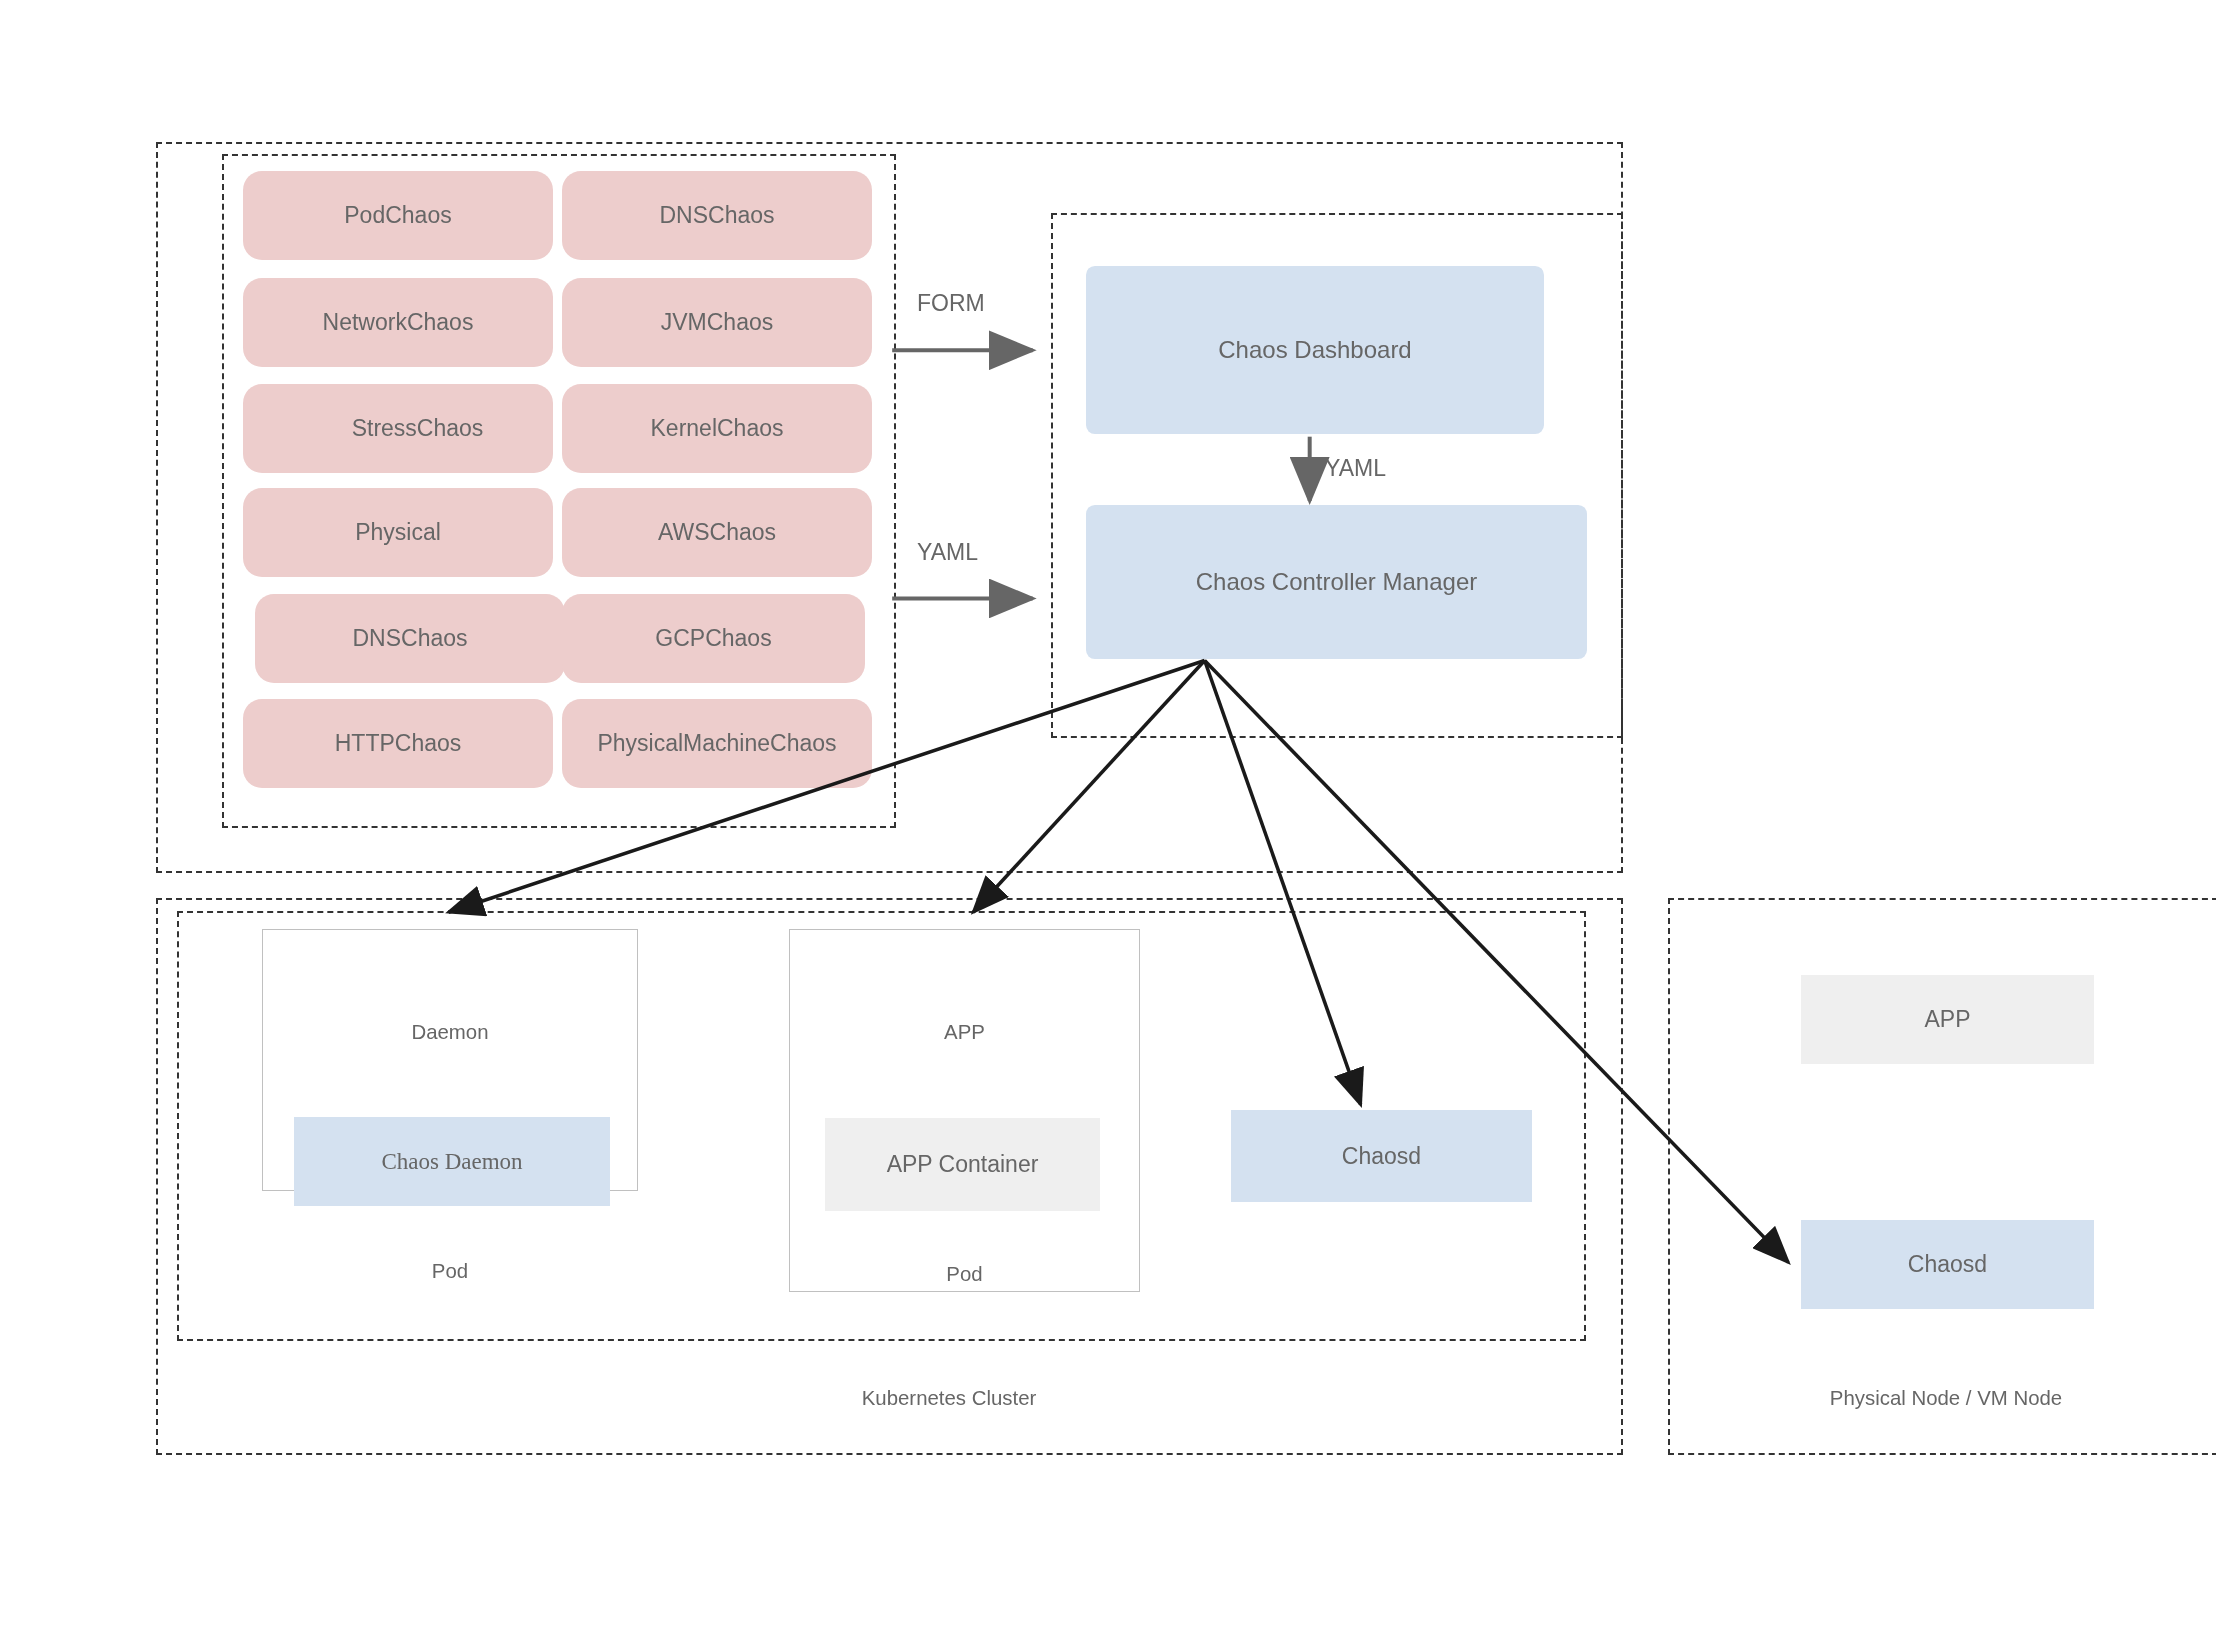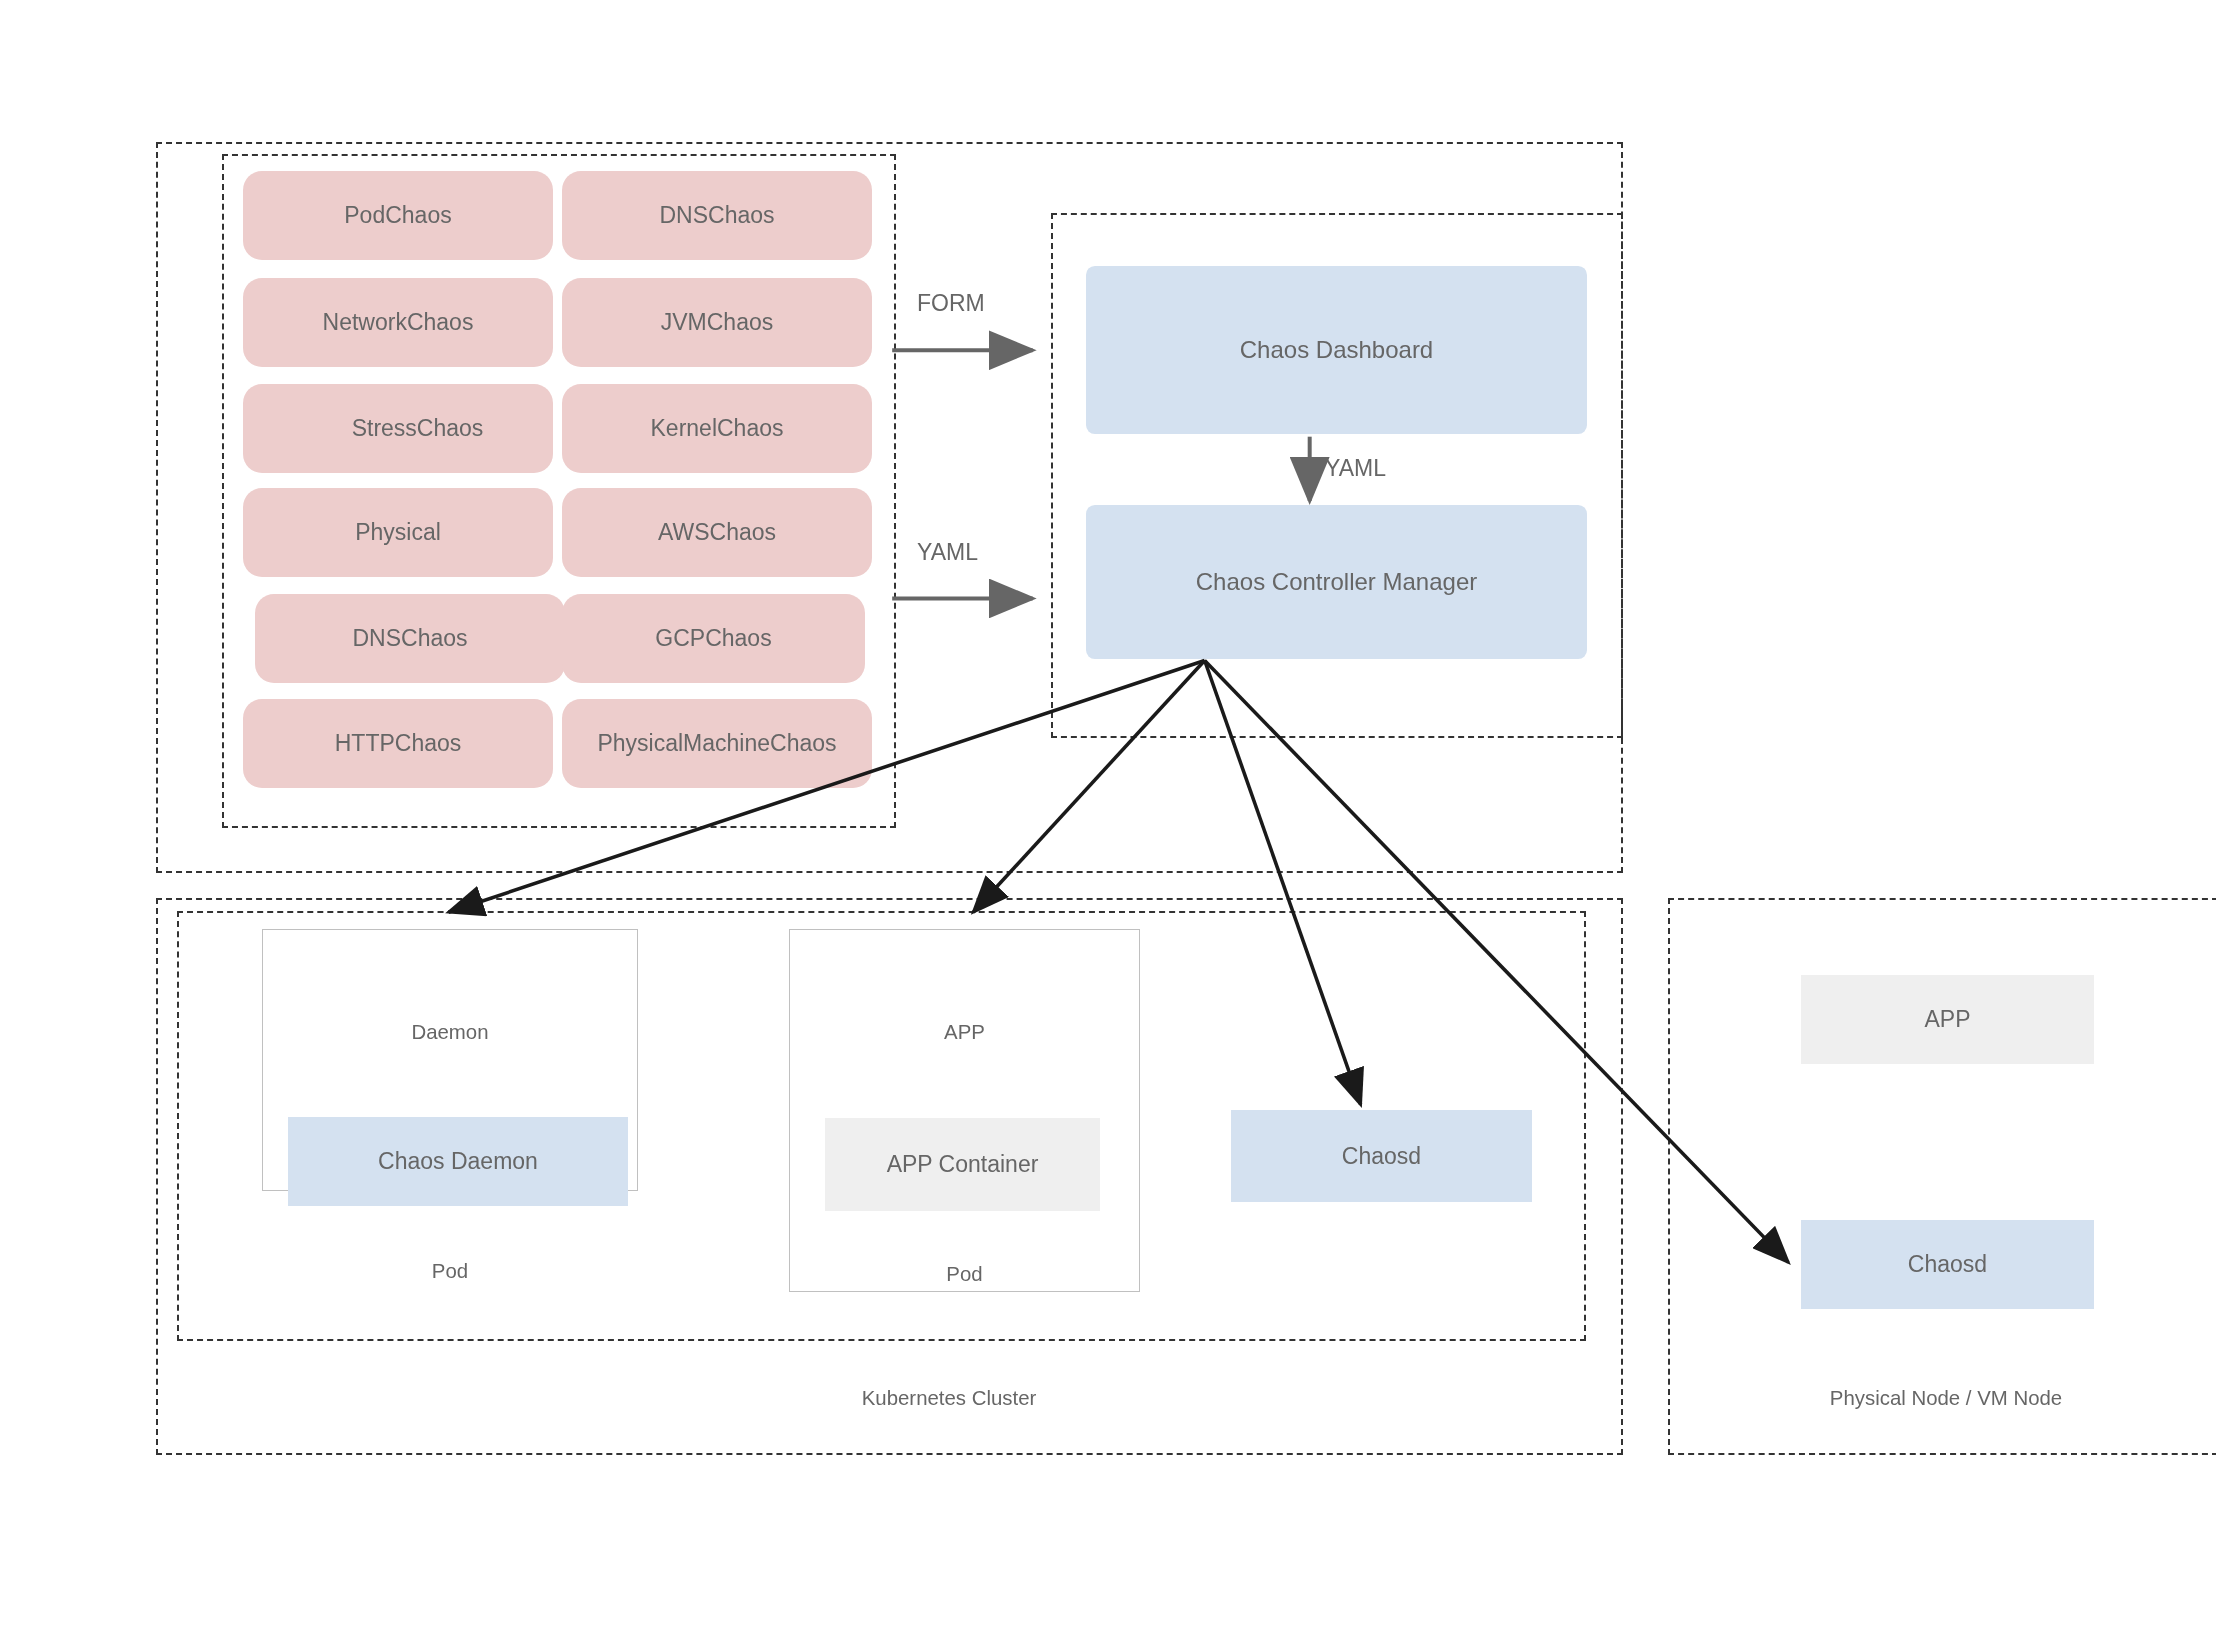--- a/index.html
+++ b/index.html
@@ -109,35 +109,35 @@
 
   <div class="chaos-card" style="left:562px;top:171px;width:310px;height:89px;">DNSChaos</div>
   <div class="chaos-card" style="left:562px;top:278px;width:310px;height:89px;">JVMChaos</div>
   <div class="chaos-card" style="left:562px;top:384px;width:310px;height:89px;">KernelChaos</div>
   <div class="chaos-card" style="left:562px;top:488px;width:310px;height:89px;">AWSChaos</div>
   <div class="chaos-card" style="left:562px;top:594px;width:303px;height:89px;">GCPChaos</div>
   <div class="chaos-card" style="left:562px;top:699px;width:310px;height:89px;">PhysicalMachineChaos</div>
 
   <div class="group-box" style="left:1051px;top:213px;width:572px;height:525px;"></div>
 
-  <div class="ctl-card" style="left:1086px;top:266px;width:501px;height:168px;text-align:right;">Chaos Dashboard</div>
+  <div class="ctl-card" style="left:1086px;top:266px;width:458px;height:168px;text-align:right;">Chaos Dashboard</div>
 
   <div class="ctl-card" style="left:1086px;top:505px;width:501px;height:154px;">Chaos Controller Manager</div>
 
   <div class="group-box" style="left:156px;top:898px;width:1467px;height:557px;"></div>
   <div class="group-label" style="left:949px;top:1387px;">Kubernetes Cluster</div>
 
   <div class="group-box" style="left:177px;top:911px;width:1409px;height:430px;"></div>
   <div class="group-label" style="left:957px;top:1252px;">Node</div>
 
   <div class="pod-box" style="left:262px;top:929px;width:376px;height:262px;">
     <div class="pod-title" style="top:91px;">Daemon</div>
     <div class="pod-foot" style="top:330px;">Pod</div>
   </div>
-  <div class="blue-box" style="left:288px;top:1117px;width:340px;height:89px;">Chaos Daemon</div>
+  <div class="blue-box" style="left:294px;top:1117px;width:316px;height:89px;font-family:Liberation Serif, serif;">Chaos Daemon</div>
 
   <div class="pod-box" style="left:789px;top:929px;width:351px;height:363px;">
     <div class="pod-title" style="top:91px;">APP</div>
     <div class="pod-foot" style="top:333px;">Pod</div>
   </div>
   <div class="grey-box" style="left:825px;top:1118px;width:275px;height:93px;">APP Container</div>
 
   <div class="blue-box" style="left:1231px;top:1110px;width:301px;height:92px;">Chaosd</div>
 
   <div class="group-box" style="left:1668px;top:898px;width:550px;height:557px;"></div>

